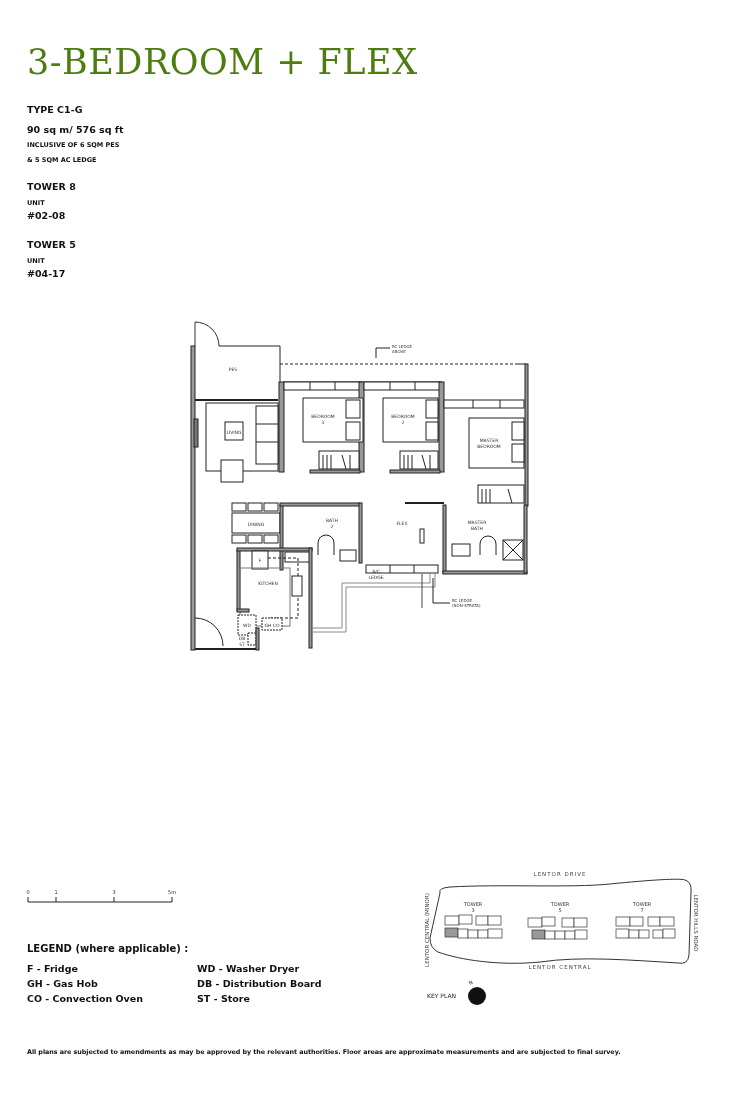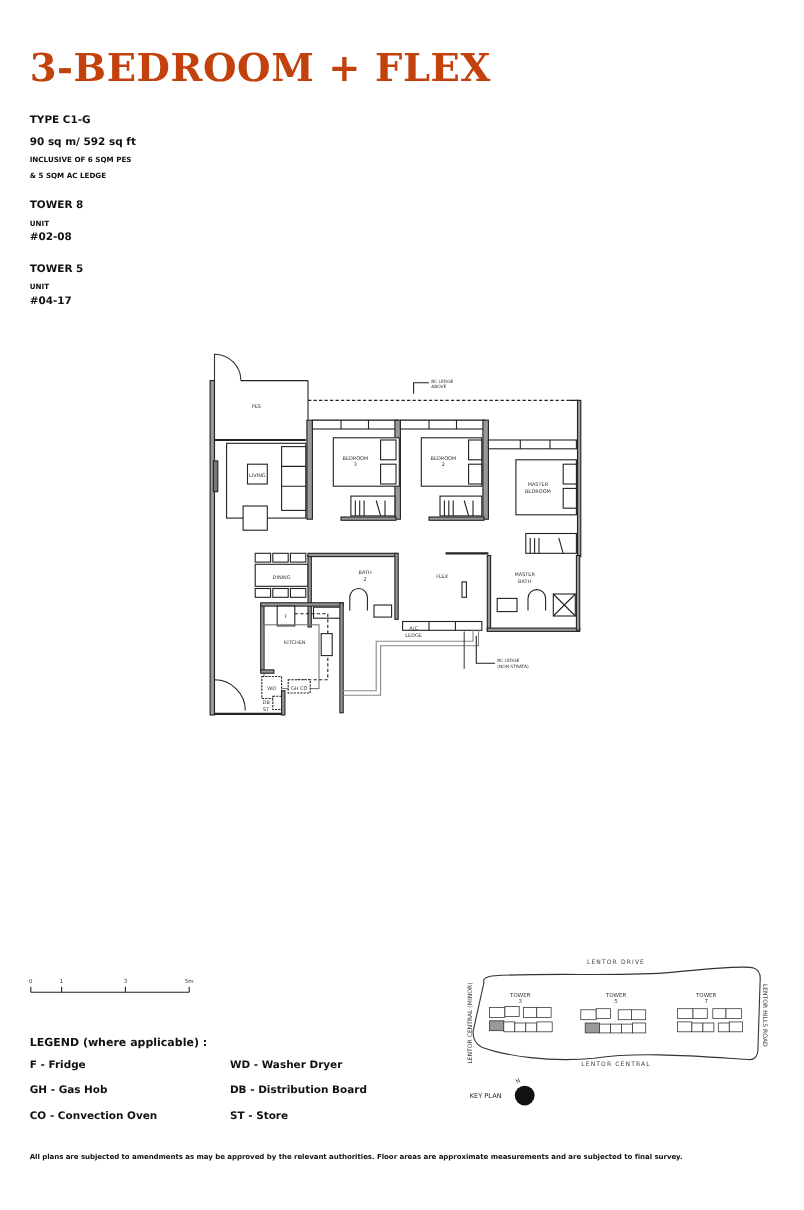--- a/index.html
+++ b/index.html
@@ -1,39 +1,39 @@
 <!DOCTYPE html>
 <html><head>
 <meta charset="utf-8">
 <style>
   html, body { margin:0; padding:0; background:#fff; }
   body { width:731px; height:1100px; position:relative; overflow:hidden; font-family:"DejaVu Sans", sans-serif; color:#111; }
-  .title { position:absolute; left:27px; top:42px; font-family:"DejaVu Serif", serif; font-weight:bold; font-size:35px; color:#c2410c; letter-spacing:0.5px; white-space:nowrap; }
+  .title { position:absolute; left:27px; top:42px; font-family:"DejaVu Serif", serif; font-weight:normal; font-size:35px; color:#4d7c0f; letter-spacing:0.5px; white-space:nowrap; }
   .info { position:absolute; left:27px; font-weight:bold; color:#111; white-space:nowrap; }
   .t-type { top:104px; font-size:9.5px;text-align:center; }
   .t-area { top:124px; font-size:9.5px; }
   .t-small { font-size:6.5px; }
   .t-tower { font-size:9.5px; }
   .t-unit-lbl { font-size:6.5px; }
   .t-unit { font-size:9.5px; }
   svg text { font-family:"DejaVu Sans", sans-serif; }
   .plan { position:absolute; left:190px; top:318px; }
   .scale { position:absolute; left:26px; top:888px; }
   .legend-title { position:absolute; left:27px; top:943px; font-size:10px; font-weight:bold; }
-  .legend { position:absolute; left:27px; top:963px; width:300px; display:grid; grid-template-columns:170px 130px; row-gap:4px; font-size:9.5px; font-weight:bold;gap:12px; }
+  .legend { position:absolute; left:27px; top:963px; width:300px; display:grid; grid-template-columns:170px 130px; row-gap:4px; font-size:9.5px; font-weight:bold; }
   .keyplan { position:absolute; left:410px; top:860px; }
   .footer { position:absolute; left:27px; top:1048px; font-size:6.4px; font-weight:bold; white-space:nowrap; letter-spacing:-0.05px;text-align:center; }
 </style>
 </head>
 <body>
 
 <div class="title">3-BEDROOM + FLEX</div>
 
 <div class="info t-type">TYPE C1-G</div>
-<div class="info t-area">90 sq m/ 592 sq ft</div>
+<div class="info t-area">90 sq m/ 576 sq ft</div>
 <div class="info t-small" style="top:141px">INCLUSIVE OF 6 SQM PES</div>
 <div class="info t-small" style="top:156px">&amp; 5 SQM AC LEDGE</div>
 
 <div class="info t-tower" style="top:181px">TOWER 8</div>
 <div class="info t-unit-lbl" style="top:199px">UNIT</div>
 <div class="info t-unit" style="top:210px">#02-08</div>
 
 <div class="info t-tower" style="top:239px">TOWER 5</div>
 <div class="info t-unit-lbl" style="top:257px">UNIT</div>
 <div class="info t-unit" style="top:268px">#04-17</div>

